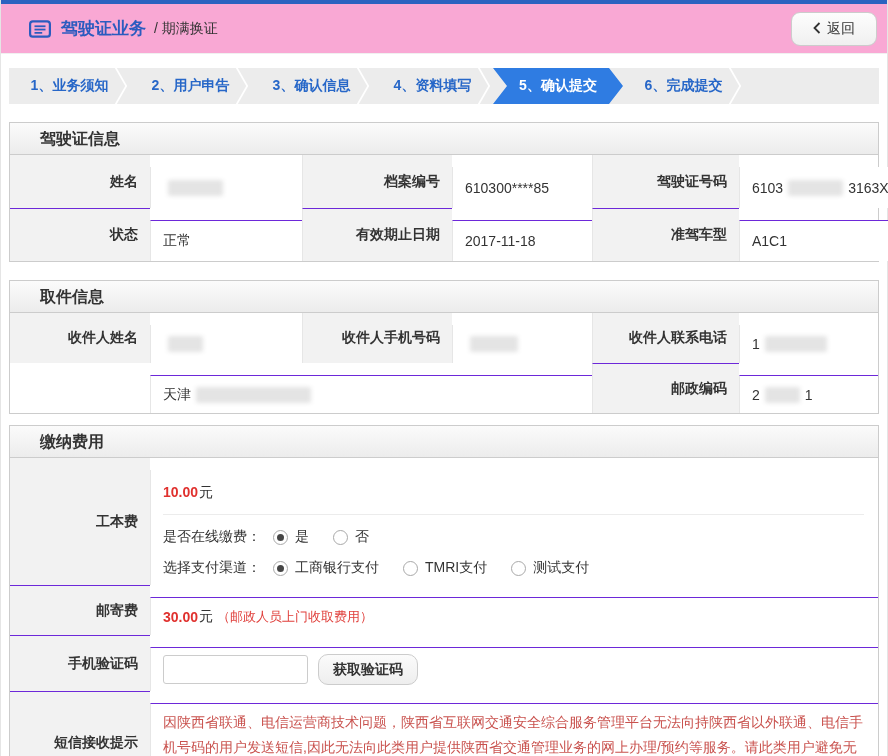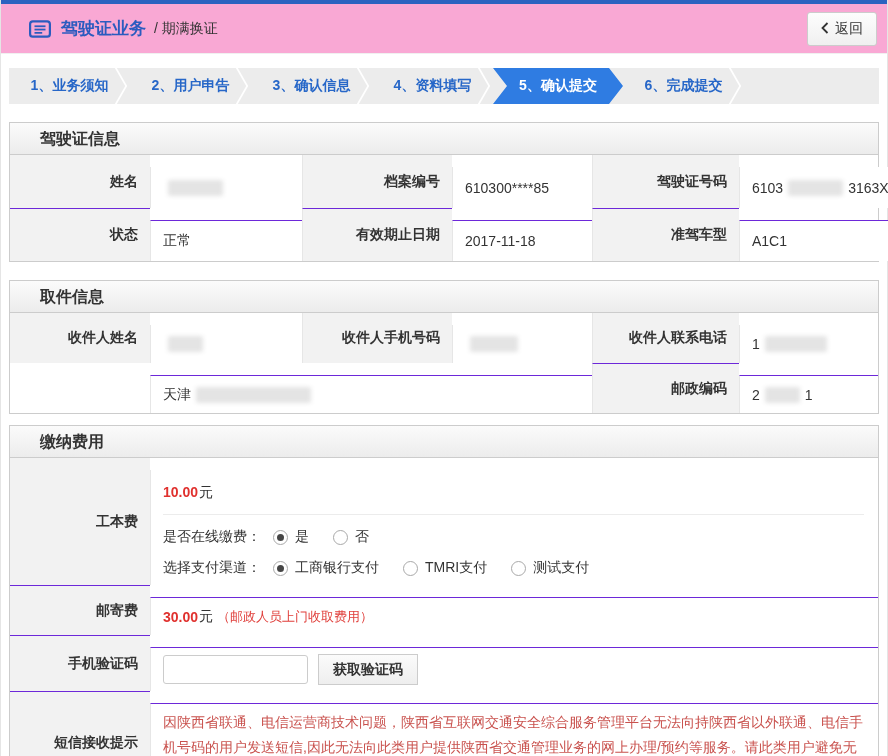--- a/index.html
+++ b/index.html
@@ -10,22 +10,22 @@
   
   .top-strip { height:4px; background:#2b63c0; }
 
   
   .header { height:50px; display:flex; align-items:center; justify-content:space-between;
     padding:0 10px 0 28px; border-bottom:1px solid #f0f0f0; background:#f9a8d4; }
   .header-left { display:flex; align-items:center; }
   .hd-icon { display:inline-flex; }
   .title { font-size:17px; font-weight:bold; color:#2b5bbf; margin-left:10px; }
   .subtitle { font-size:14px; color:#333; margin-left:8px; }
-  .back-btn { display:flex; align-items:center; gap:6px; padding:7px 13px;
-    background:linear-gradient(#fdfdfd,#f0f0f0); border:1px solid #ccc; border-radius:3px;
+  .back-btn { display:flex; align-items:center; gap:6px; padding:7px 21px;
+    background:linear-gradient(#fdfdfd,#f0f0f0); border:1px solid #ccc; border-radius:9px;
     font-size:14px; color:#333; cursor:pointer; font-family:inherit; }
 
   
   .steps { margin:14px 8px 0; height:36px; background:#ececec; display:flex; position:relative; }
   .step { width:121px; display:flex; align-items:center; justify-content:center;
     color:#2767c8; font-weight:bold; font-size:14px; position:relative; }
   .step.sep::before { content:""; position:absolute; right:8px; top:0; height:18px; width:2px;
     background:#fff; transform:skewX(30deg); }
   .step.sep::after { content:""; position:absolute; right:8px; bottom:0; height:18px; width:2px;
     background:#fff; transform:skewX(-30deg); }
@@ -63,21 +63,21 @@
   .radio { display:inline-flex; align-items:center; margin-right:24px; cursor:pointer; }
   .rb { width:15px; height:15px; border:1px solid #a9a9a9; border-radius:50%;
     background:#fff; display:inline-block; position:relative; margin-right:7px; }
   .radio.checked .rb::after { content:""; position:absolute; left:3px; top:3px; right:3px; bottom:3px;
     border-radius:50%; background:#464646; }
 
   .code-row { display:flex; align-items:center; min-height:44px; }
   .code-input { width:145px; height:29px; border:1px solid #ccc; border-radius:3px;
     padding:0 8px; font-family:inherit; font-size:14px; }
   .code-btn { margin-left:10px; height:31px; padding:0 14px; background:linear-gradient(#fbfbfb,#eee);
-    border:1px solid #ccc; border-radius:0; font-weight:bold; color:#333; font-size:14px;
+    border:1px solid #ccc; border-radius:10px; font-weight:bold; color:#333; font-size:14px;
     cursor:pointer; font-family:inherit; }
 
   .notice-cell { display:flex; align-items:center; padding:6px 15px 9px 14px; }
   .notice-text { color:#c9524e; font-size:14px; line-height:25px; }
 
   
   .footer-bar { margin:19px 8px 0; height:57px; background:#f4f4f4; border:1px solid #e3e3e3;
     display:flex; align-items:center; justify-content:flex-end; gap:14px; padding-right:50px; }
   .btn-primary { background:#4081e2; color:#fff; border:1px solid #3373d0; border-radius:4px;
     padding:9px 17px; font-size:14px; font-weight:bold; cursor:pointer; font-family:inherit; }

